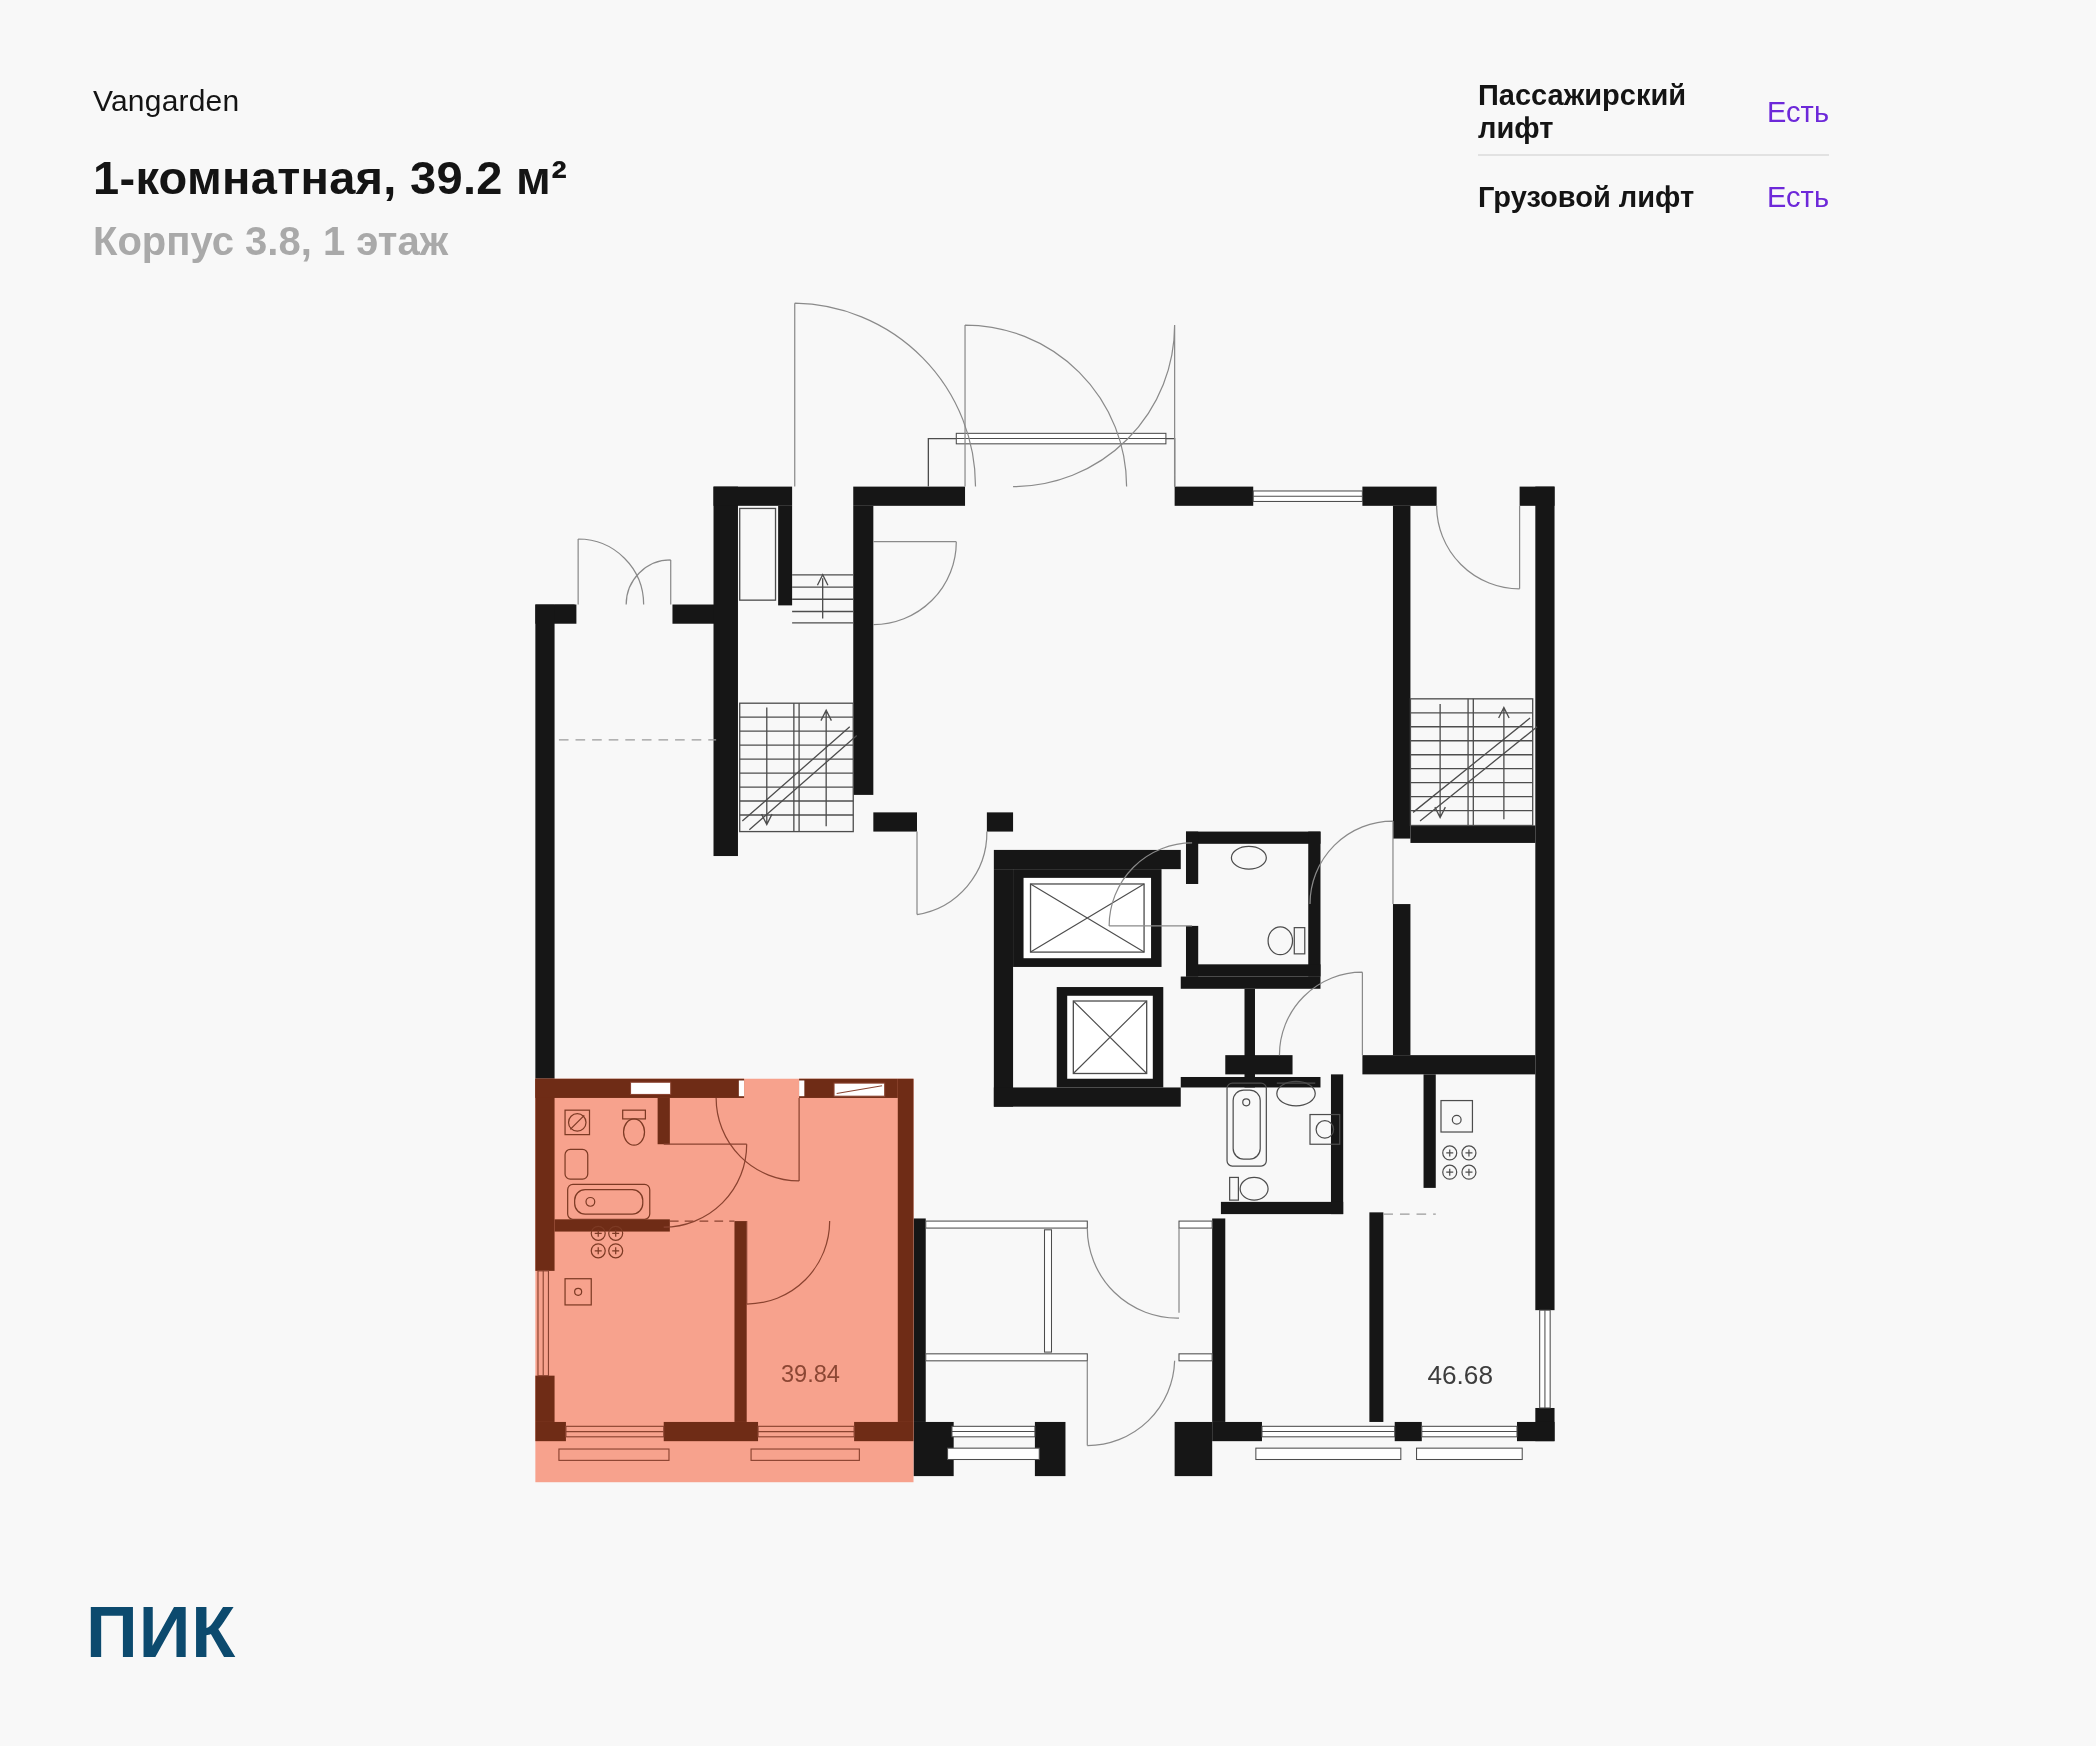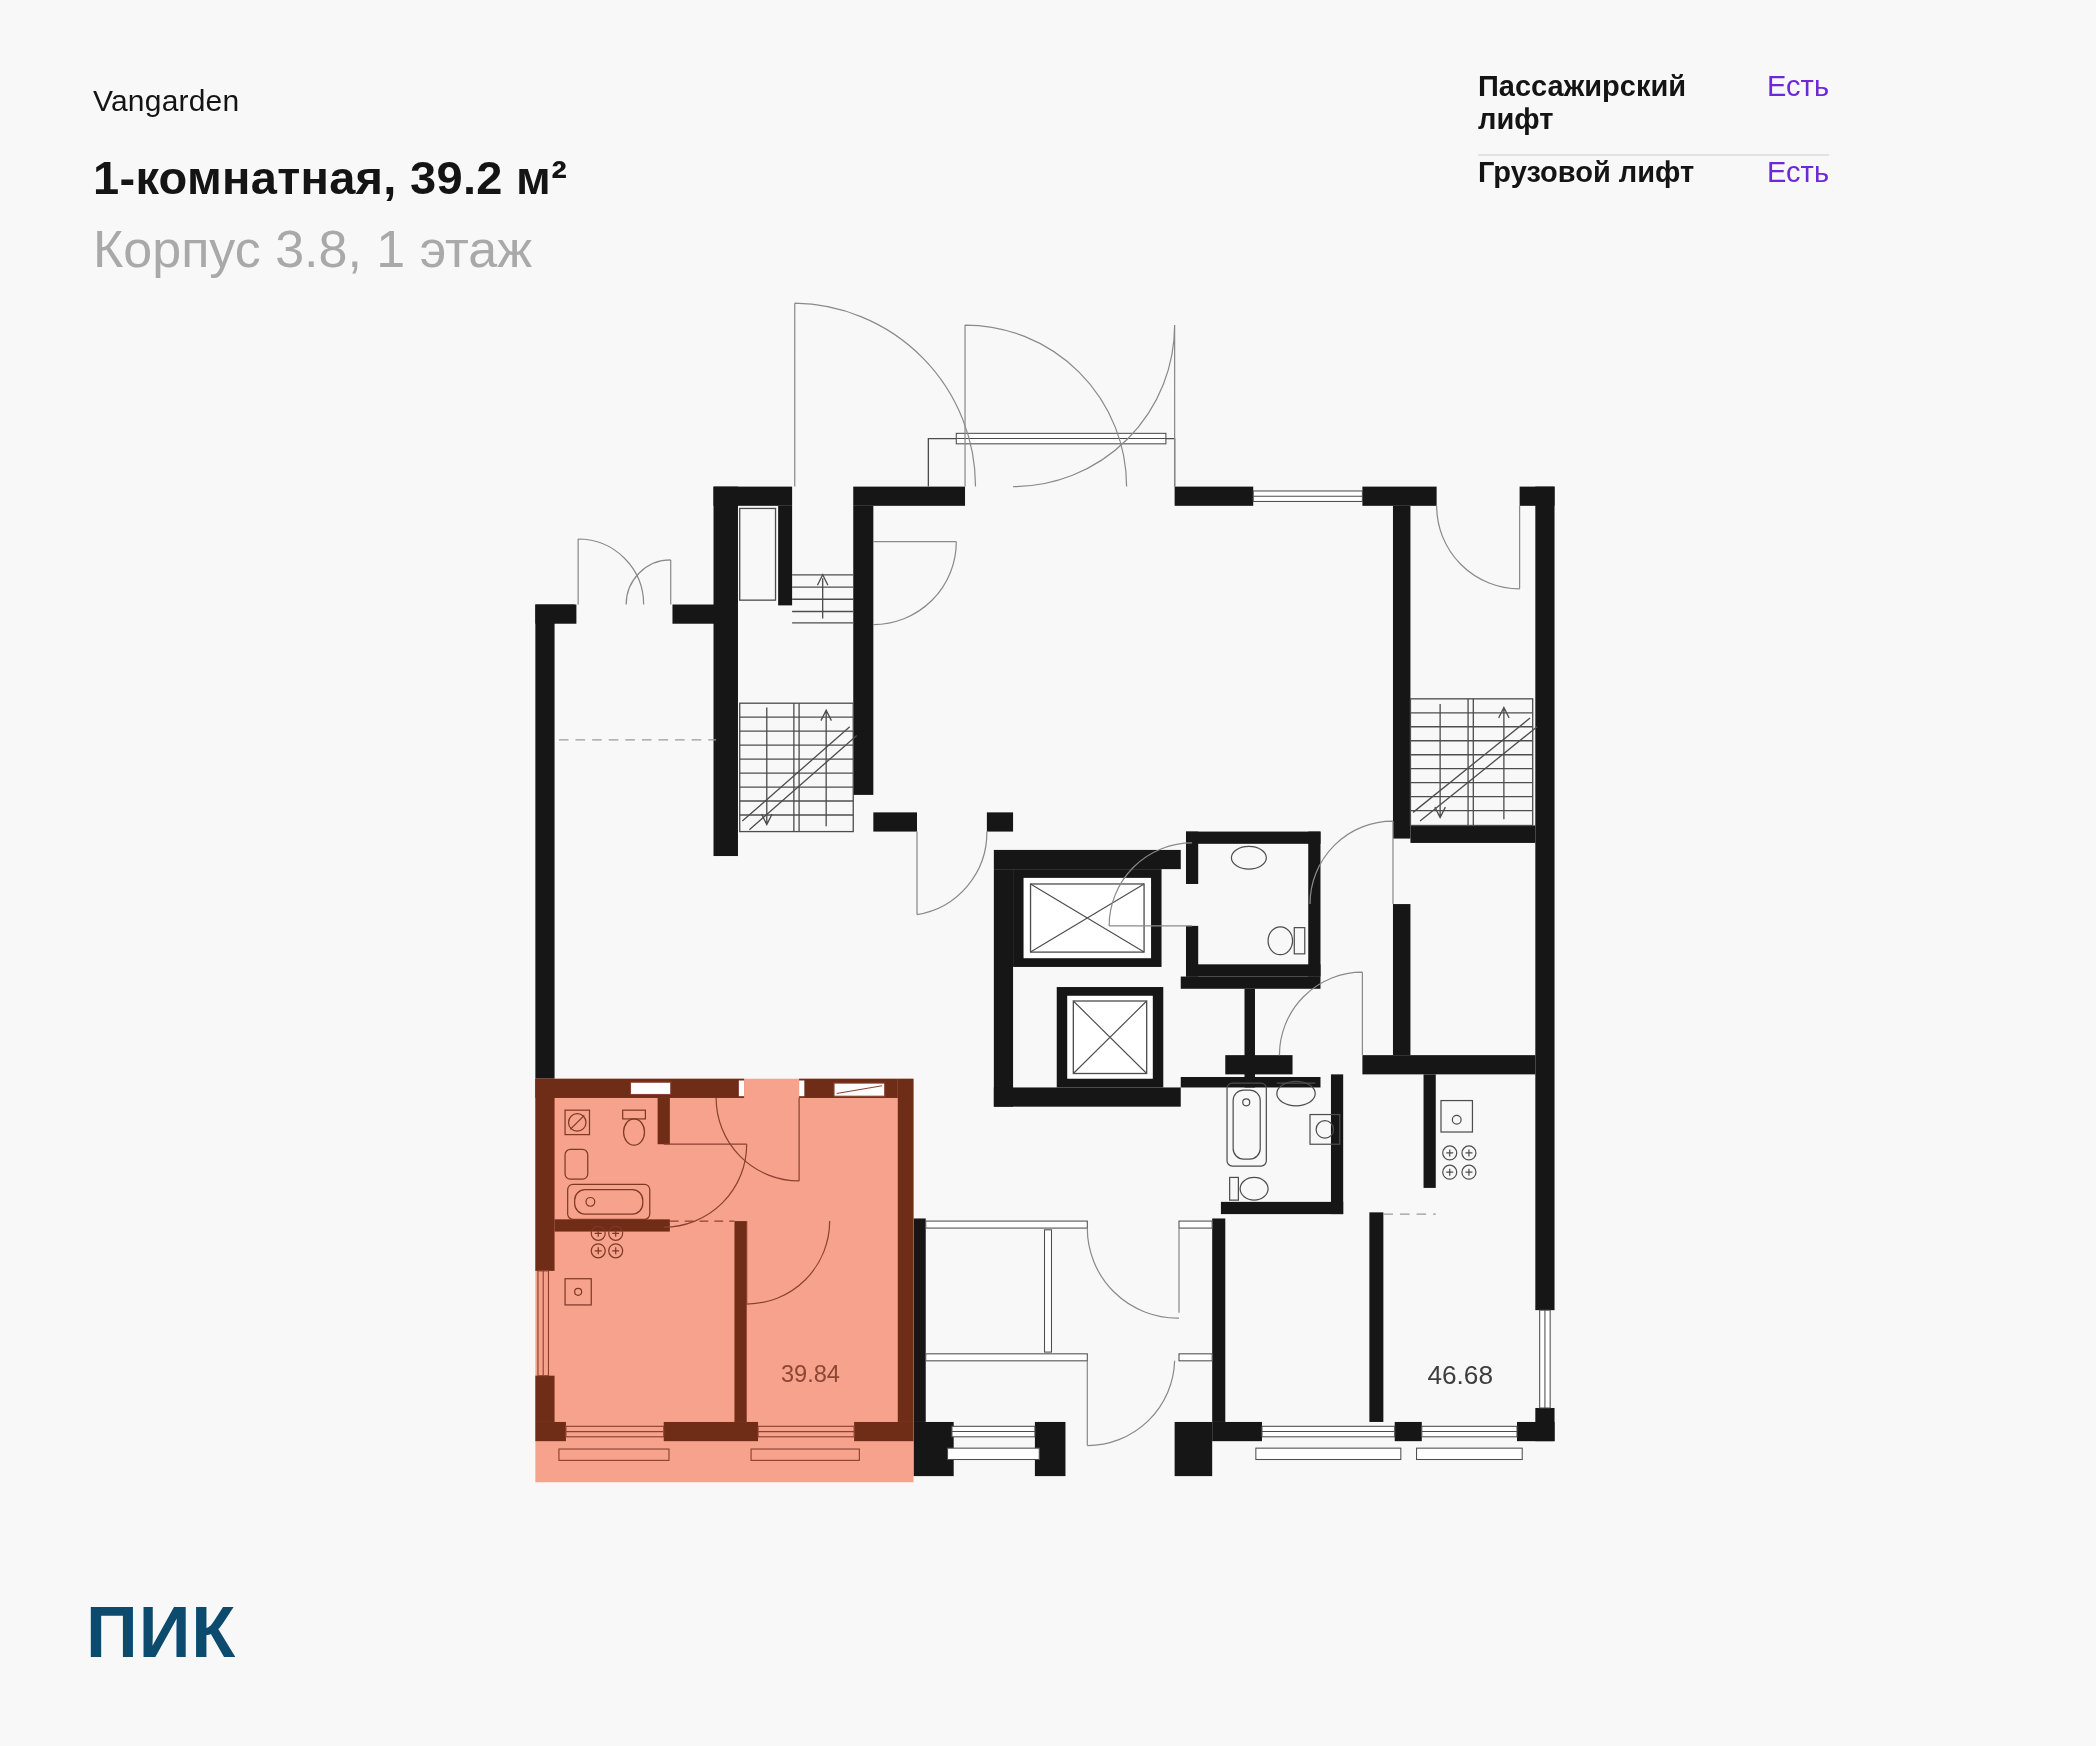--- a/index.html
+++ b/index.html
@@ -3,23 +3,23 @@
 <meta charset="utf-8">
 <style>
   html,body{margin:0;padding:0;background:#e9e9e9;}
   .page{
     position:relative;width:2096px;height:1747px;background:#F8F8F8;
     font-family:"Liberation Sans","DejaVu Sans",sans-serif;overflow:hidden;
   }
   .hdr{position:absolute;left:93px;top:84px;}
   .hdr .project{font-size:30px;font-weight:500;color:#141414;letter-spacing:0.2px;}
   .hdr .title{margin-top:32px;font-size:47px;font-weight:700;color:#141414;letter-spacing:0.3px;}
-  .hdr .subtitle{margin-top:14px;font-size:52px;font-weight:400;color:#A9A9A9;}
+  .hdr .subtitle{margin-top:14px;font-size:40px;font-weight:700;color:#A9A9A9;}
   .lifts{position:absolute;left:1478px;top:70px;width:351px;}
-  .lift-row{height:84px;display:flex;justify-content:space-between;}
+  .lift-row{height:84px;display:flex;align-items:center;justify-content:space-between;}
   .lift-row .lbl{font-size:29px;font-weight:700;color:#141414;}
   .lift-row .val{font-size:29px;font-weight:400;color:#6d28d9;}
   .lift-divider{height:1.7px;background:#E2E2E2;width:100%;}
   .plan-svg{position:absolute;left:0;top:0;}
   .pik{position:absolute;left:86px;top:1591px;font-size:72px;font-weight:800;letter-spacing:0.9px;color:#0c4a6e;}
   text{font-family:"Liberation Sans","DejaVu Sans",sans-serif;}
 </style>
 </head>
 <body>
 

